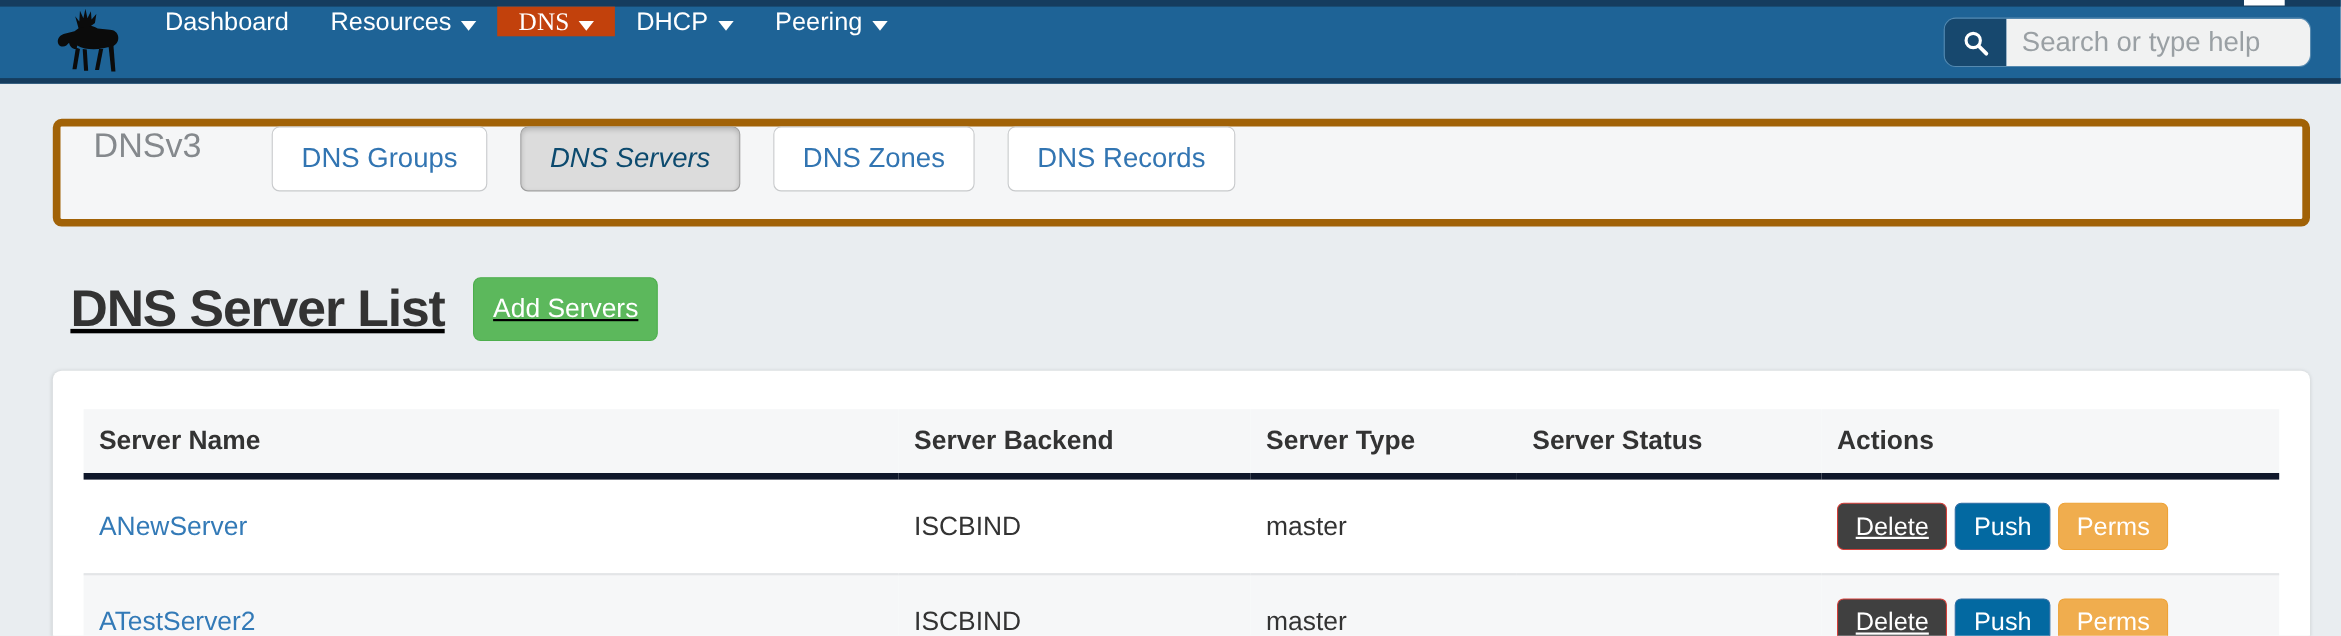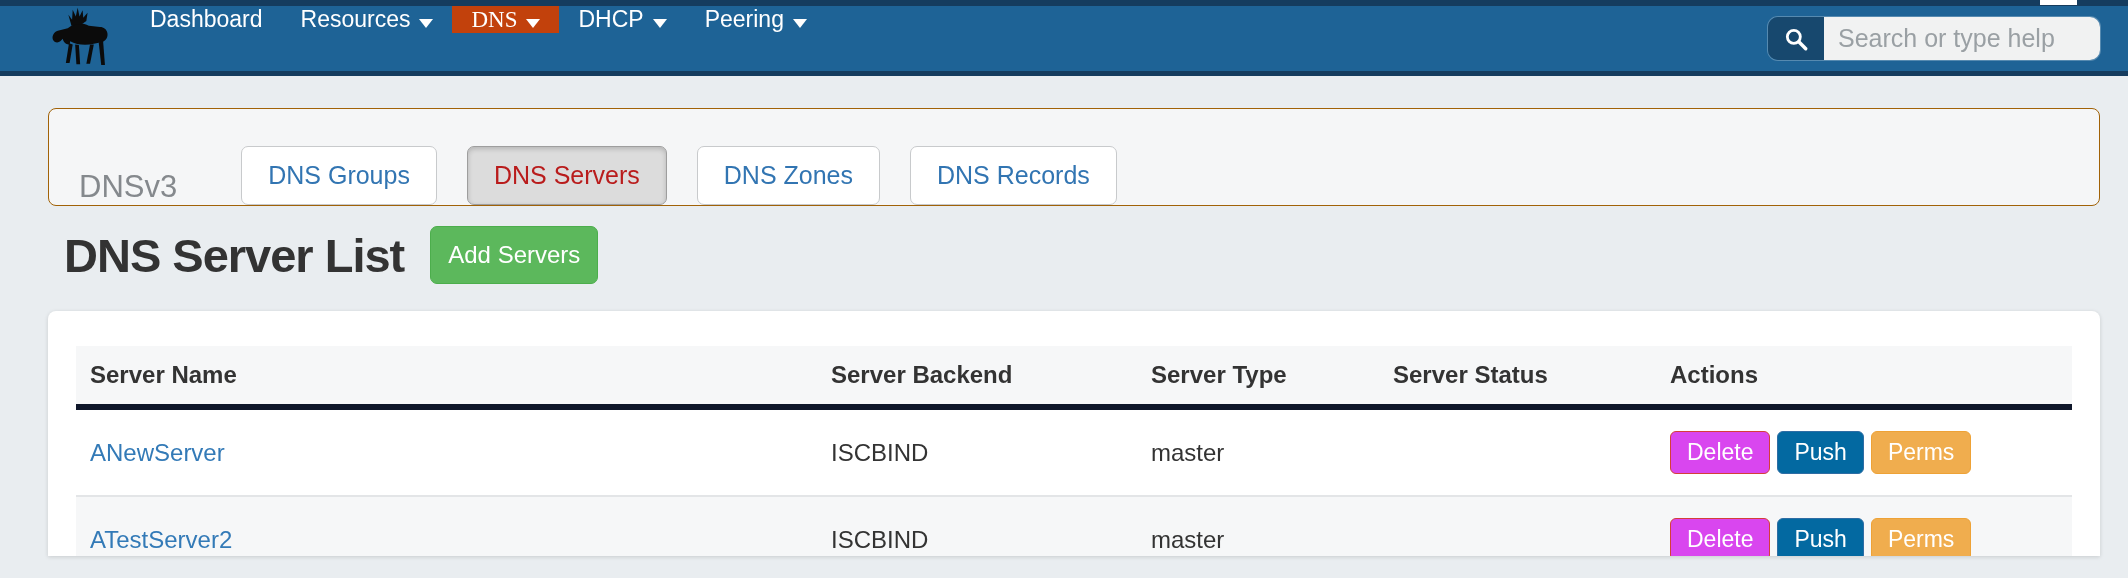--- a/index.html
+++ b/index.html
@@ -74,24 +74,24 @@
     left: 2040px; top: -6px;
     width: 37px; height: 5px;
     background: #ffffff;
   }
 
   
   .subnav {
     margin: 32px 28px 0 48px;
     height: 98px;
     background: #f5f6f7;
-    border: 1px solid #a16207;
+    border: 7px solid #a16207;
     border-radius: 8px;
     display: flex;
-    align-items: flex-end;
+    align-items: flex-start;
     padding: 0 30px;
   }
   .subnav-title {
     font-size: 31px;
     color: #85898d;
     margin-right: 64px;
   }
   .subnav-btn {
     font-family: "Liberation Sans", sans-serif;
     font-size: 25px;
@@ -100,29 +100,30 @@
     border: 1px solid #c8cacc;
     border-radius: 7px;
     padding: 14px 26px;
     margin-right: 30px;
     cursor: pointer;
     white-space: nowrap;
   }
   .subnav-btn.btn-active {
     background: #dcdcdc;
     border-color: #9e9e9e;
-    color: #b91c1c;
+    color: #0c4a6e;
     box-shadow: inset 0 2px 5px rgba(0,0,0,0.18);
+    font-style: italic;
   }
 
   
   .heading-row {
-    margin: 20px 28px 0 64px;
-    display: flex;
-    align-items: center;
+    margin: 46px 28px 0 64px;
+    display: flex;
+    text-decoration: underline;
   }
   .page-title {
     font-size: 47px;
     font-weight: bold;
     color: #333333;
     letter-spacing: -1px;
   }
   .add-btn {
     font-family: "Liberation Sans", sans-serif;
     margin-left: 26px;
@@ -173,21 +174,21 @@
   .act-btn {
     font-family: "Liberation Sans", sans-serif;
     font-size: 23px;
     color: #ffffff;
     border-radius: 6px;
     padding: 7px 16px;
     margin-right: 7px;
     border: 1px solid transparent;
     cursor: pointer;
   }
-  .act-delete { background: #d946ef; border-color: #d43f3a; }
+  .act-delete { background: #404040; border-color: #d43f3a; text-decoration: underline; }
   .act-push   { background: #0369a1; border-color: #2e6da4; }
   .act-perms  { background: #f0ad4e; border-color: #eea236; }
 </style>
 </head>
 <body>
 
 <div class="navbar">
   <div class="logo-wrap">
     <svg viewBox="0 0 110 100">
       <g fill="#0b0b0b">

